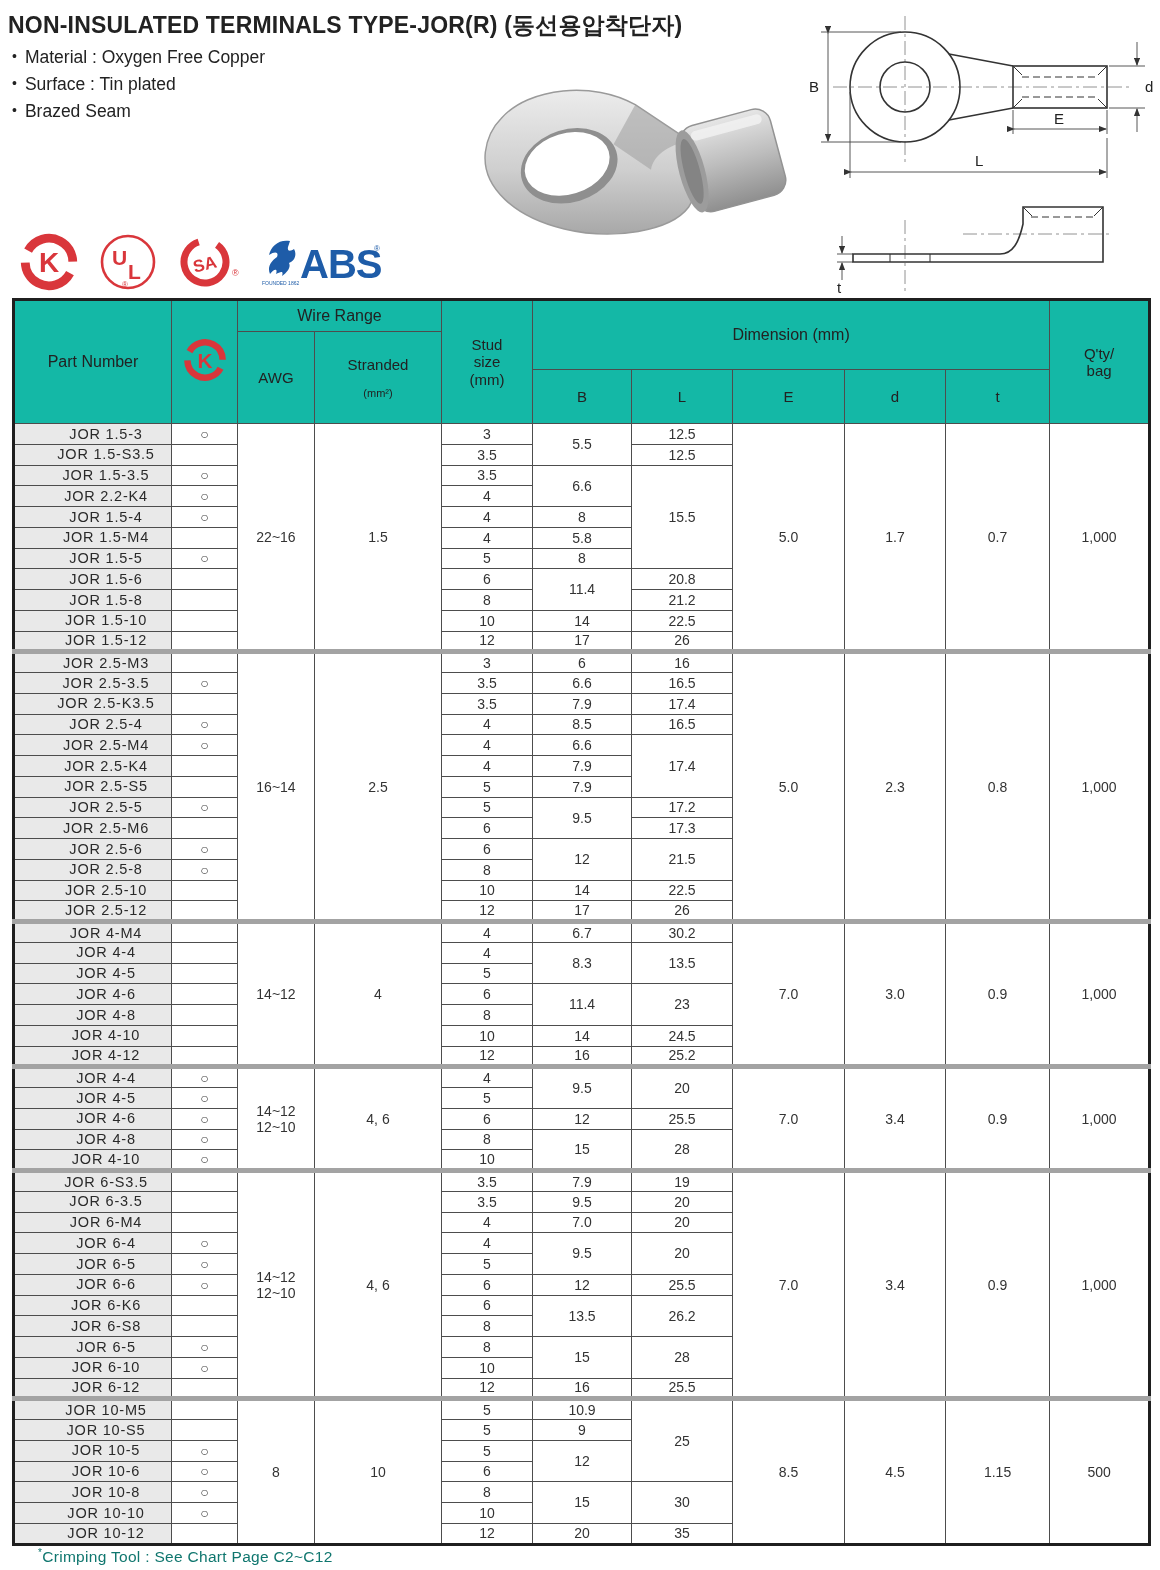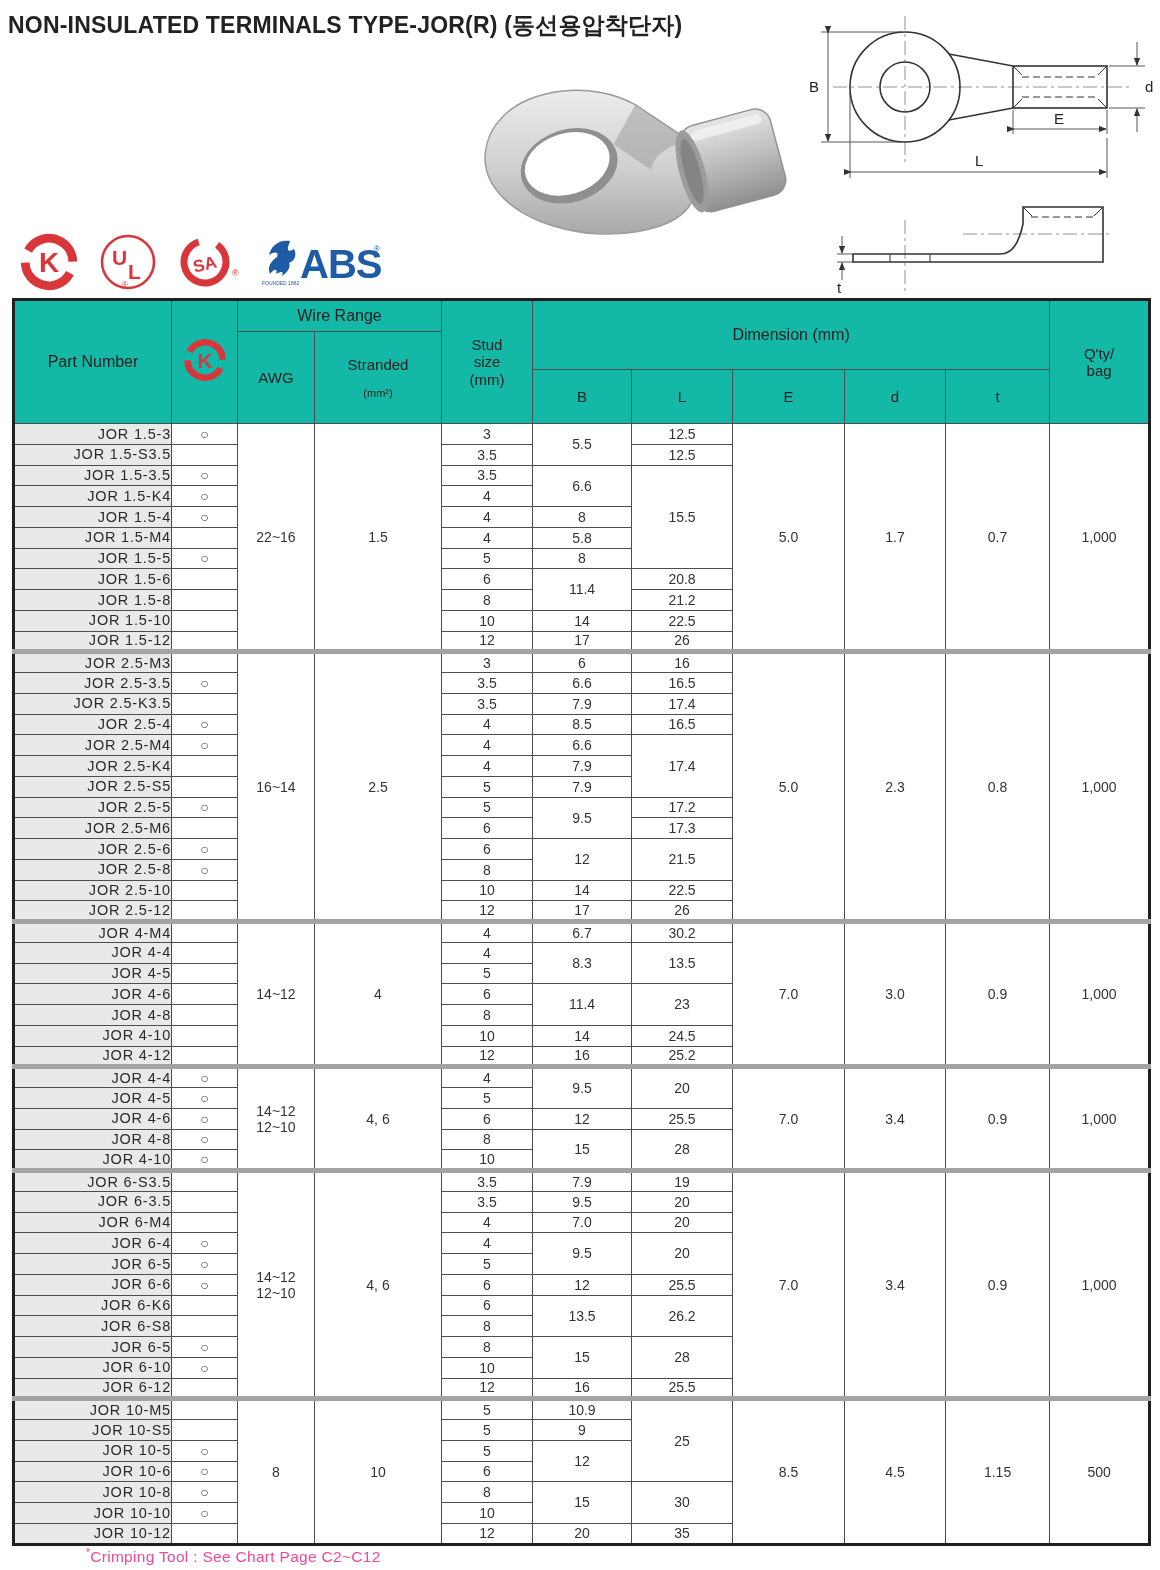--- a/index.html
+++ b/index.html
@@ -19,37 +19,42 @@
   
   table.data{position:absolute;left:12px;top:298px;width:1136px;border-collapse:collapse;
              table-layout:fixed;border:3px solid #1f1f1f;}
   .data th,.data td{border:1px solid #4d4d4d;text-align:center;vertical-align:middle;
              padding:0;font-size:14px;color:#333;line-height:1.15;overflow:hidden;}
   .data thead th{background:#14b8a6;font-weight:normal;font-size:16px;color:#222;}
   .data thead tr.h1{height:32px;} .data thead tr.h2{height:38px;} .data thead tr.h3{height:54px;}
   .data thead th.sub{font-size:15px;}
   .data tbody tr{height:20.75px;}
   .data tbody tr.gsep td{border-top:5px solid #a3a3a3;}
-  td.c-part{background:#e9e9e9;text-align:right;padding-left:26px;font-size:14.5px;
+  td.c-part{background:#e9e9e9;text-align:center;padding-left:26px;font-size:14.5px;
             letter-spacing:.8px;color:#2a2a2a;}
   td.c-ks{font-size:14px;color:#444;}
   .pre{white-space:pre-line;}
   .unit{display:block;font-size:11px;margin-top:14px;}
   
-  .footnote{position:absolute;left:38px;top:1547px;font-size:15.5px;color:#ec4899;letter-spacing:.3px;margin-left:48px;}
+  .footnote{position:absolute;left:38px;top:1547px;font-size:15.5px;color:#0f766e;letter-spacing:.3px;}
   .footnote sup{font-size:10px;}
   svg text{font-family:"Liberation Sans", sans-serif;}
 </style>
 </head>
 <body>
 
 <div class="page">
 
   <div class="title">NON-INSULATED TERMINALS TYPE-JOR(R) (동선용압착단자)</div>
 
+  <ul class="bullets">
+    <li>Material : Oxygen Free Copper</li>
+    <li>Surface : Tin plated</li>
+    <li>Brazed Seam</li>
+  </ul>
 
   <svg class="photo" viewBox="0 0 360 190">
     <defs>
       <linearGradient id="met1" x1="0" y1="0" x2="0" y2="1">
         <stop offset="0" stop-color="#ececec"></stop>
           <stop offset=".55" stop-color="#cfcfcf"></stop>
           <stop offset="1" stop-color="#a8a8a8"></stop>
       </linearGradient>
       <linearGradient id="met2" x1="0" y1="0" x2="0" y2="1">
         <stop offset="0" stop-color="#e6e6e6"></stop>
@@ -229,21 +234,21 @@
           <td class="c-l">12.5</td>
         </tr>
         <tr>
           <td class="c-part">JOR 1.5-3.5</td>
           <td class="c-ks">○</td>
           <td class="c-stud">3.5</td>
           <td class="c-b" rowspan="2">6.6</td>
           <td class="c-l" rowspan="5">15.5</td>
         </tr>
         <tr>
-          <td class="c-part">JOR 1.5-K4</td>
+          <td class="c-part">JOR 2.2-K4</td>
           <td class="c-ks">○</td>
           <td class="c-stud">4</td>
         </tr>
         <tr>
           <td class="c-part">JOR 1.5-4</td>
           <td class="c-ks">○</td>
           <td class="c-stud">4</td>
           <td class="c-b">8</td>
         </tr>
         <tr>

